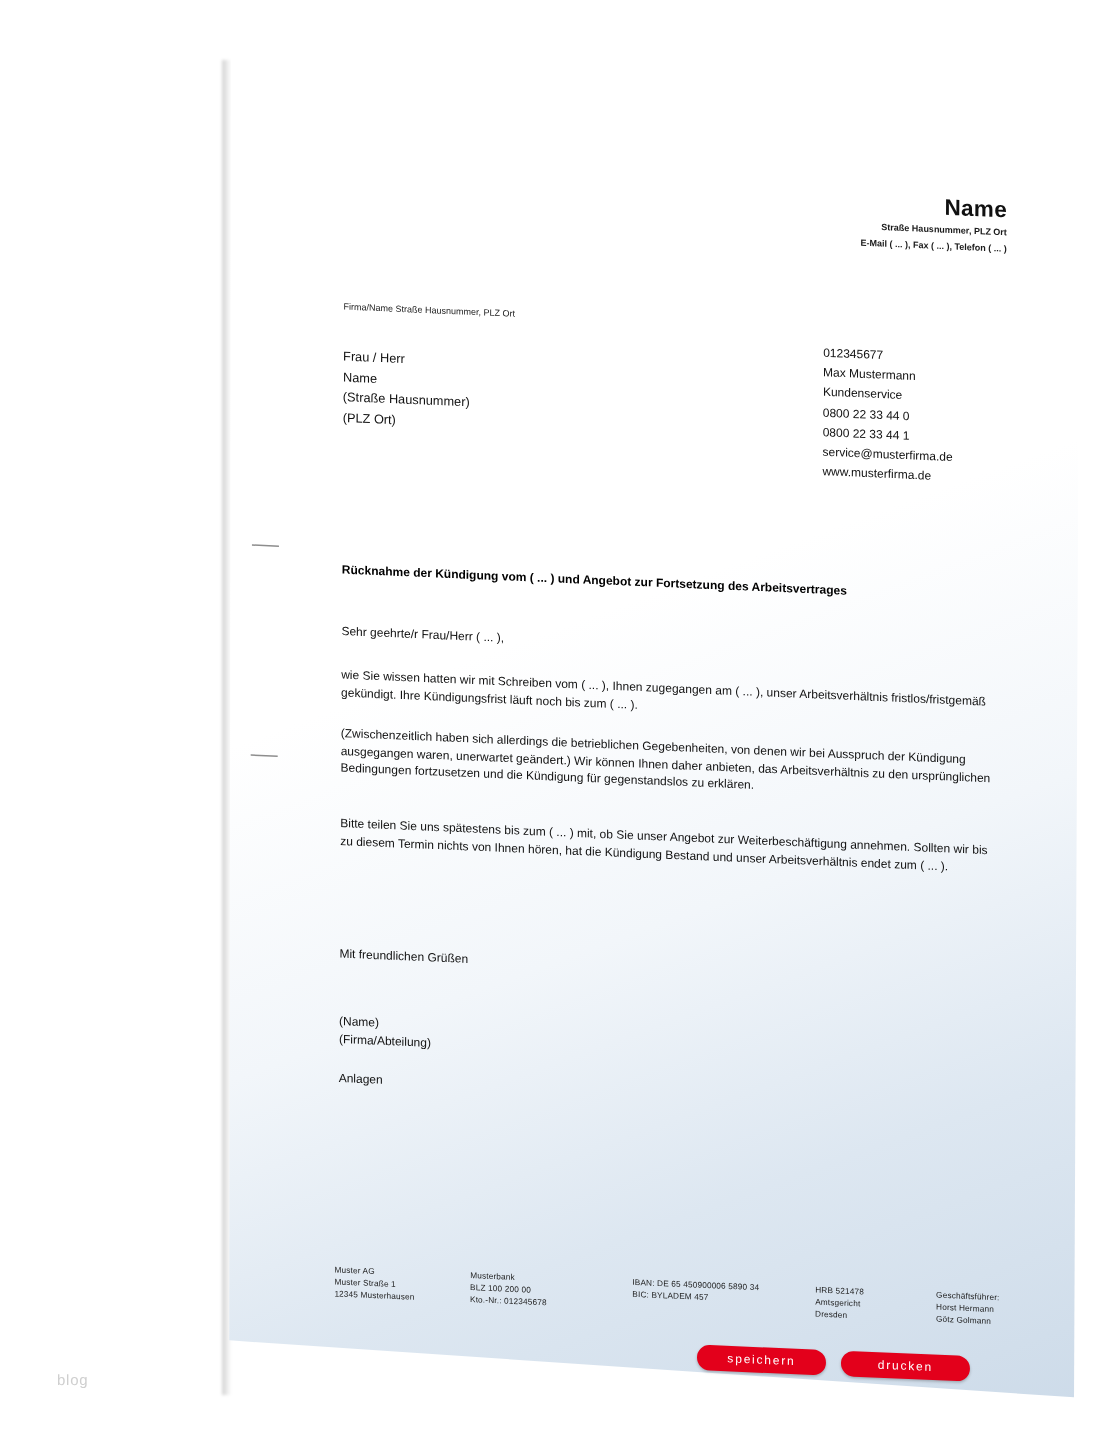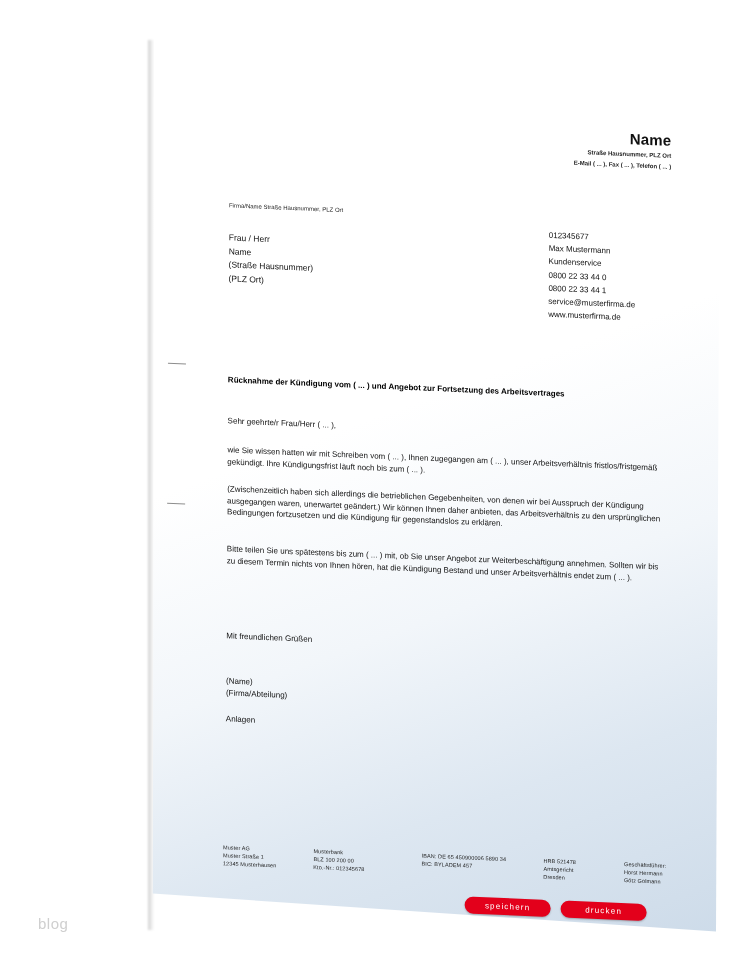--- a/index.html
+++ b/index.html
@@ -220,21 +220,21 @@
     justify-content: center;
     box-shadow: 0 1px 2px rgba(0,0,0,0.25);
   }
   .btn-save { left: 0px; width: 86px; }
   .btn-print { left: 96px; width: 86px; }
 
   .watermark {
     position: absolute;
     left: 38px;
     top: 915px;
-    font-size: 15px;
+    font-size: 10px;
     color: #cfcfcf;
     letter-spacing: 0.5px;
   }
 </style>
 </head>
 <body>
 
 <div class="stage">
 
   <div class="shadow-left"></div>

